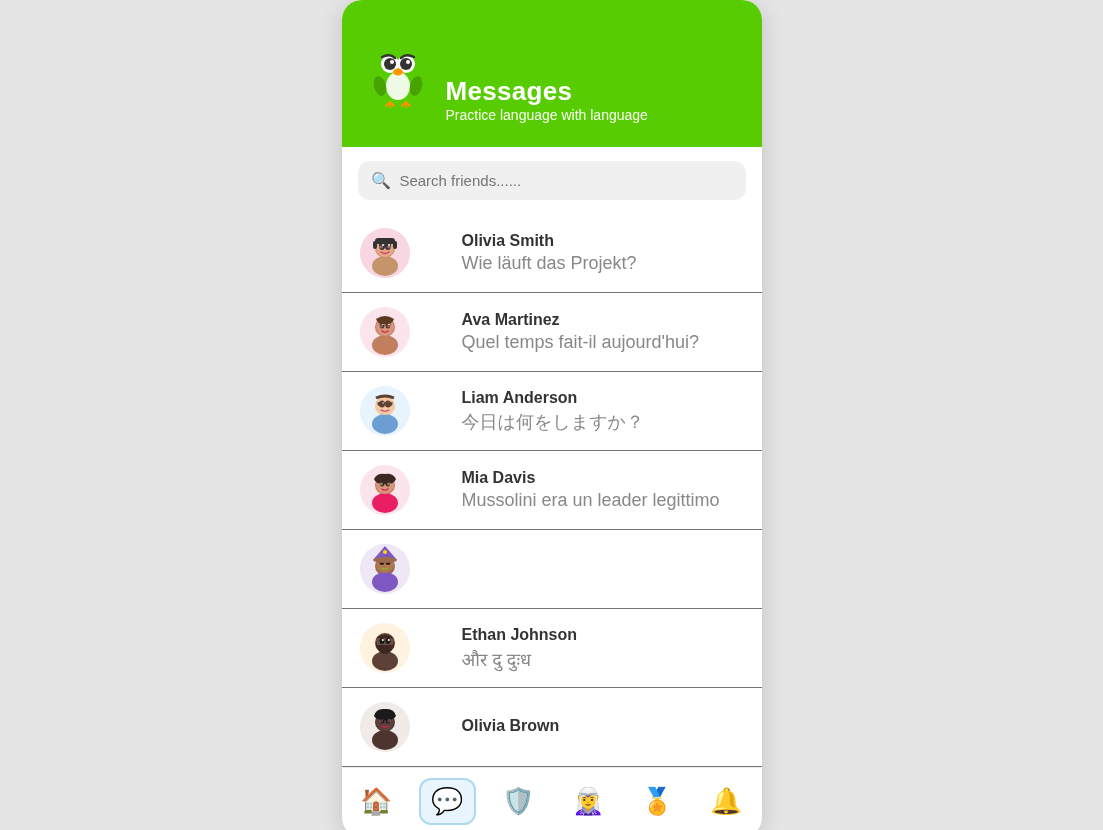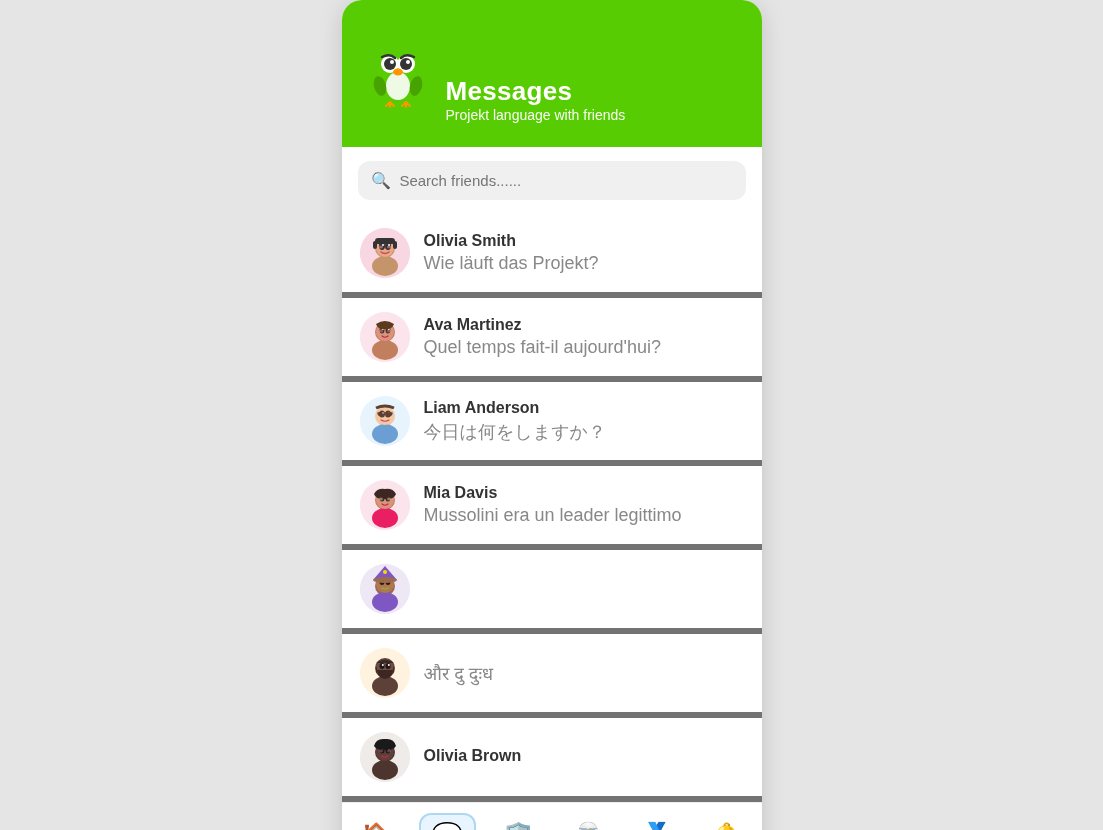--- a/index.html
+++ b/index.html
@@ -88,23 +88,24 @@
     
     .contact-list {
       background: #fff;
       overflow-y: auto;
     }
 
     .contact-item {
       display: flex;
       align-items: center;
       padding: 14px 18px;
-      border-bottom: 6px solid #737373;
+      border-bottom: 1px solid #737373;
       cursor: pointer;
       transition: background 0.1s;
+      gap: 38px;
     }
 
     .avatar {
       width: 50px;
       height: 50px;
       border-radius: 50%;
       flex-shrink: 0;
       margin-right: 14px;
       overflow: hidden;
       display: flex;
@@ -197,21 +198,21 @@
 
         <ellipse cx="14" cy="42" rx="6" ry="10" fill="#46a302" transform="rotate(-15 14 42)"></ellipse>
         <ellipse cx="50" cy="42" rx="6" ry="10" fill="#46a302" transform="rotate(15 50 42)"></ellipse>
 
         <path d="M24 58 L20 62 M24 58 L24 63 M24 58 L28 62" stroke="#ff9600" stroke-width="2" stroke-linecap="round"></path>
         <path d="M40 58 L36 62 M40 58 L40 63 M40 58 L44 62" stroke="#ff9600" stroke-width="2" stroke-linecap="round"></path>
       </svg>
     </div>
     <div class="header-text">
       <span class="header-title">Messages</span>
-      <span class="header-subtitle">Projekt language with friends</span>
+      <span class="header-subtitle">Practice language with language</span>
     </div>
   </div>
 
   <div class="search-container">
     <div class="search-bar">
       <span class="search-icon-wrap">🔍</span>
       <input class="search-input" type="text" placeholder="Search friends......" style="">
     </div>
   </div>
 
@@ -340,20 +341,21 @@
       <path d="M22 24 Q25 26 28 24" stroke="#c33" stroke-width="1.2" fill="none" stroke-linecap="round"></path>
 
       <path d="M17 22 Q17 30 25 31 Q33 30 33 22" fill="#3e2723"></path>
       <path d="M17 18 Q15 22 17 26" fill="#3e2723"></path>
       <path d="M33 18 Q35 22 33 26" fill="#3e2723"></path>
 
       <path d="M16 15 Q25 8 34 15" fill="#3e2723"></path>
     </svg>
         </div>
         <div class="contact-info">
+          <div class="contact-name">Ethan Johnson</div>
           <div class="contact-message">और दु दुःध</div>
         </div>
       </div>
       <div class="contact-item">
         <div class="avatar av-sophia">
           <svg viewBox="0 0 50 50" xmlns="http://www.w3.org/2000/svg" width="50" height="50">
       <circle cx="25" cy="25" r="25" fill="#efebe9"></circle>
       <circle cx="25" cy="20" r="10" fill="#4e342e"></circle>
       <ellipse cx="25" cy="38" rx="13" ry="10" fill="#4e342e"></ellipse>
       <circle cx="25" cy="20" r="9" fill="#5d4037"></circle>

